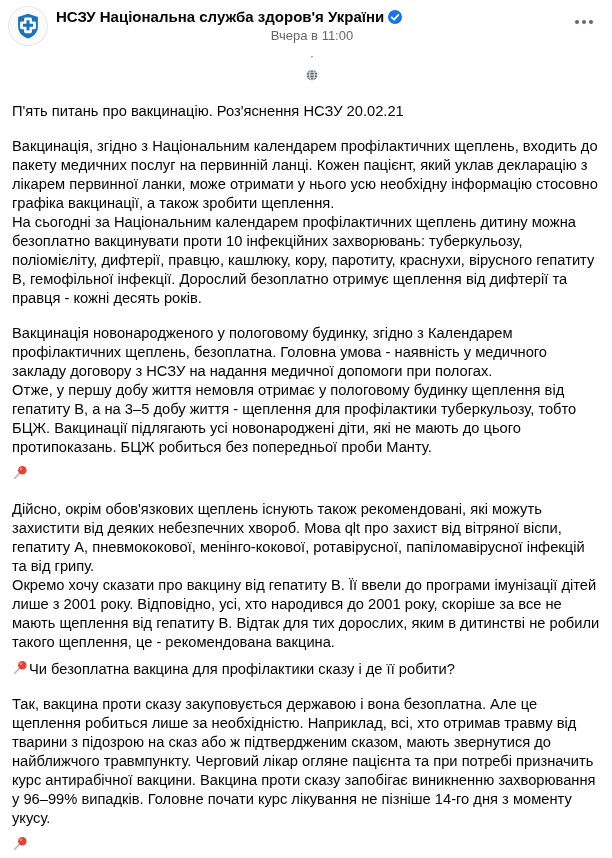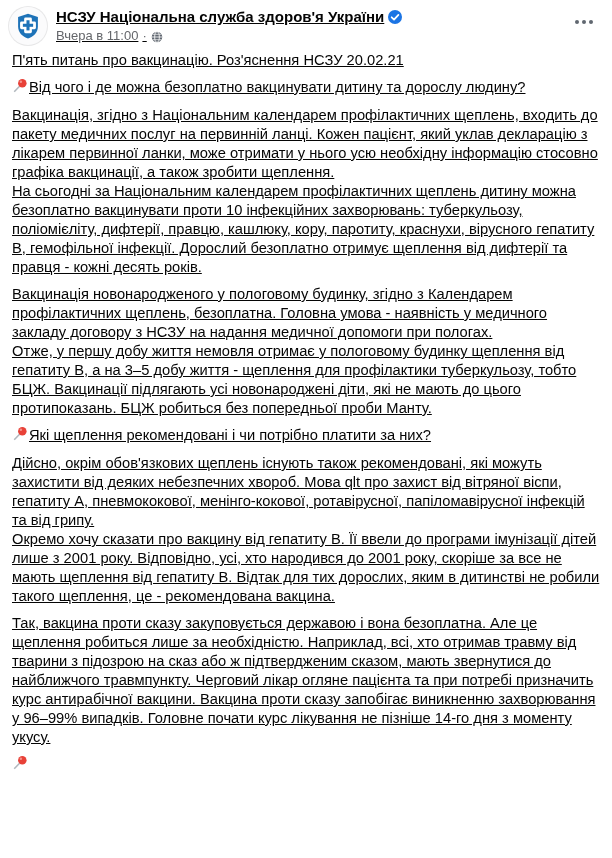--- a/index.html
+++ b/index.html
@@ -5,21 +5,20 @@
   html, body { margin: 0; padding: 0; background: #ffffff; }
   .post {
     position: relative;
     width: 612px;
     height: 858px;
     background: #ffffff;
     overflow: hidden;
     font-family: "Liberation Sans", "DejaVu Sans", sans-serif;
     color: #050505;
     box-sizing: border-box;
-    text-decoration: underline;
   }
   
   .header {
     display: flex;
     align-items: flex-start;
     padding: 6px 12px 2px 8px;
     box-sizing: border-box;
   }
   .avatar {
     width: 40px;
@@ -45,20 +44,21 @@
   }
   .verified { display: inline-flex; align-items: center; }
   .meta-row {
     display: flex;
     align-items: center;
     gap: 4px;
     margin-top: 2px;
     font-size: 13px;
     color: #65676b;
     line-height: 16px;
+    flex-direction: column;
   }
   .meta-row .timestamp { cursor: pointer; }
   .meta-sep { color: #65676b; }
   .globe { display: inline-flex; align-items: center; margin-top: 1px; }
   .options-btn {
     flex: 0 0 auto;
     width: 32px;
     height: 24px;
     display: flex;
     align-items: center;
@@ -66,21 +66,21 @@
     margin-top: 4px;
     cursor: pointer;
     border-radius: 4px;
   }
   
   .content {
     padding: 3px 10px 0 12px;
     box-sizing: border-box;
   }
   .para {
-    margin: 0 0 8px 0;
+    margin: 16px 0 8px 0;
     font-size: 14.7px;
     line-height: 19px;
     color: #050505;
     white-space: pre-line;
     word-wrap: break-word;
   }
   .question { margin: 1px 0 9px 0; white-space: normal; }
   .pin {
     display: inline-block;
     vertical-align: -2px;
@@ -140,43 +140,43 @@
           <circle cx="17" cy="3" r="2" fill="#606770"></circle>
         </svg>
       </span>
     </div>
 
   </div>
 
   <div class="content">
     <p class="para">П'ять питань про вакцинацію. Роз'яснення НСЗУ 20.02.21</p>
 
-    <p class="para question"><span class="pin"><svg width="16" height="16" viewBox="0 0 18 18">
-            <line x1="2.5" y1="15.5" x2="8.5" y2="9.2" stroke="#b0b7bd" stroke-width="1.7"></line>
-            <circle cx="11.6" cy="5.9" r="4.8" fill="#e84138"></circle>
-            <circle cx="10" cy="4.3" r="1.4" fill="#f4938c"></circle>
-          </svg></span><span>Від чого і де можна безоплатно вакцинувати дитину та дорослу людину?</span></p>
 
     <p class="para">Вакцинація, згідно з Національним календарем профілактичних щеплень, входить до пакету медичних послуг на первинній ланці. Кожен пацієнт, який уклав декларацію з лікарем первинної ланки, може отримати у нього усю необхідну інформацію стосовно графіка вакцинації, а також зробити щеплення.
 На сьогодні за Національним календарем профілактичних щеплень дитину можна безоплатно вакцинувати проти 10 інфекційних захворювань: туберкульозу, поліомієліту, дифтерії, правцю, кашлюку, кору, паротиту, краснухи, вірусного гепатиту В, гемофільної інфекції. Дорослий безоплатно отримує щеплення від дифтерії та правця - кожні десять років.</p>
 
 
     <p class="para">Вакцинація новонародженого у пологовому будинку, згідно з Календарем профілактичних щеплень, безоплатна. Головна умова - наявність у медичного закладу договору з НСЗУ на надання медичної допомоги при пологах.
 Отже, у першу добу життя немовля отримає у пологовому будинку щеплення від гепатиту В, а на 3–5 добу життя - щеплення для профілактики туберкульозу, тобто БЦЖ. Вакцинації підлягають усі новонароджені діти, які не мають до цього протипоказань. БЦЖ робиться без попередньої проби Манту.</p>
 
     <p class="para question"><span class="pin"><svg width="16" height="16" viewBox="0 0 18 18">
             <line x1="2.5" y1="15.5" x2="8.5" y2="9.2" stroke="#b0b7bd" stroke-width="1.7"></line>
             <circle cx="11.6" cy="5.9" r="4.8" fill="#e84138"></circle>
             <circle cx="10" cy="4.3" r="1.4" fill="#f4938c"></circle>
-          </svg></span><span>Які щеплення рекомендовані і чи потрібно платити за них?</span></p>
+          </svg></span></p>
 
     <p class="para">Дійсно, окрім обов'язкових щеплень існують також рекомендовані, які можуть захистити від деяких небезпечних хвороб. Мова qlt про захист від вітряної віспи, гепатиту А, пневмококової, менінго-кокової, ротавірусної, папіломавірусної інфекцій та від грипу.
 Окремо хочу сказати про вакцину від гепатиту В. Її ввели до програми імунізації дітей лише з 2001 року. Відповідно, усі, хто народився до 2001 року, скоріше за все не мають щеплення від гепатиту В. Відтак для тих дорослих, яким в дитинстві не робили такого щеплення, це - рекомендована вакцина.</p>
 
 
+    <p class="para question"><span class="pin"><svg width="16" height="16" viewBox="0 0 18 18">
+            <line x1="2.5" y1="15.5" x2="8.5" y2="9.2" stroke="#b0b7bd" stroke-width="1.7"></line>
+            <circle cx="11.6" cy="5.9" r="4.8" fill="#e84138"></circle>
+            <circle cx="10" cy="4.3" r="1.4" fill="#f4938c"></circle>
+          </svg></span><span>Чи безоплатна вакцина для профілактики сказу і де її робити?</span></p>
 
     <p class="para">Так, вакцина проти сказу закуповується державою і вона безоплатна. Але це щеплення робиться лише за необхідністю. Наприклад, всі, хто отримав травму від тварини з підозрою на сказ або ж підтвердженим сказом, мають звернутися до найближчого травмпункту. Черговий лікар огляне пацієнта та при потребі призначить курс антирабічної вакцини. Вакцина проти сказу запобігає виникненню захворювання у 96–99% випадків. Головне почати курс лікування не пізніше 14-го дня з моменту укусу.</p>
 
     <p class="para question"><span class="pin"><svg width="16" height="16" viewBox="0 0 18 18">
             <line x1="2.5" y1="15.5" x2="8.5" y2="9.2" stroke="#b0b7bd" stroke-width="1.7"></line>
             <circle cx="11.6" cy="5.9" r="4.8" fill="#e84138"></circle>
             <circle cx="10" cy="4.3" r="1.4" fill="#f4938c"></circle>
           </svg></span></p>
 
   </div>

